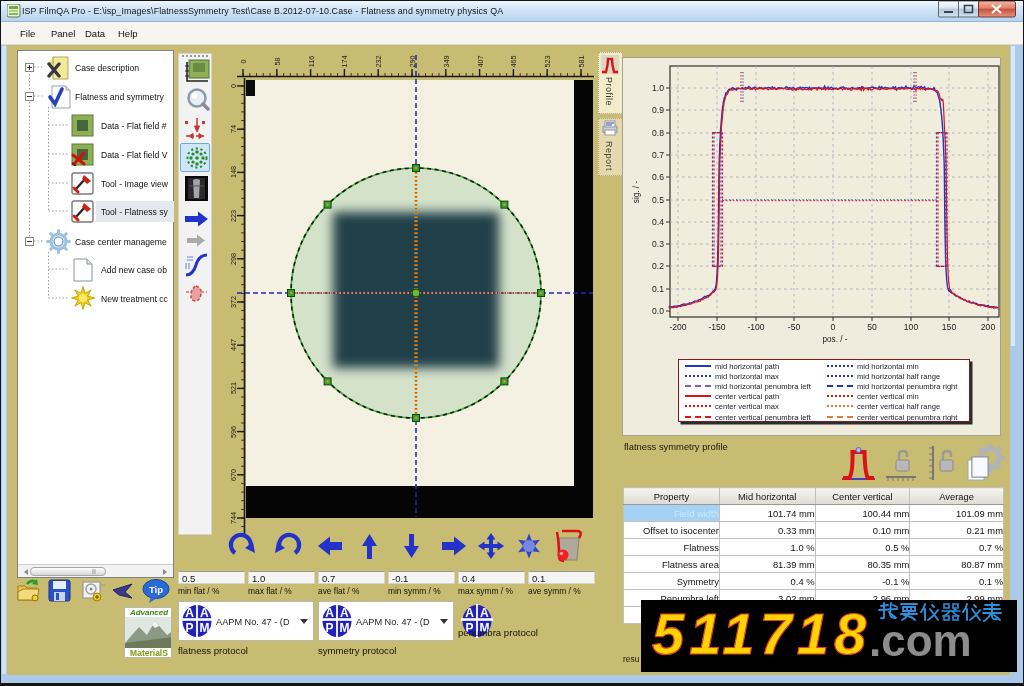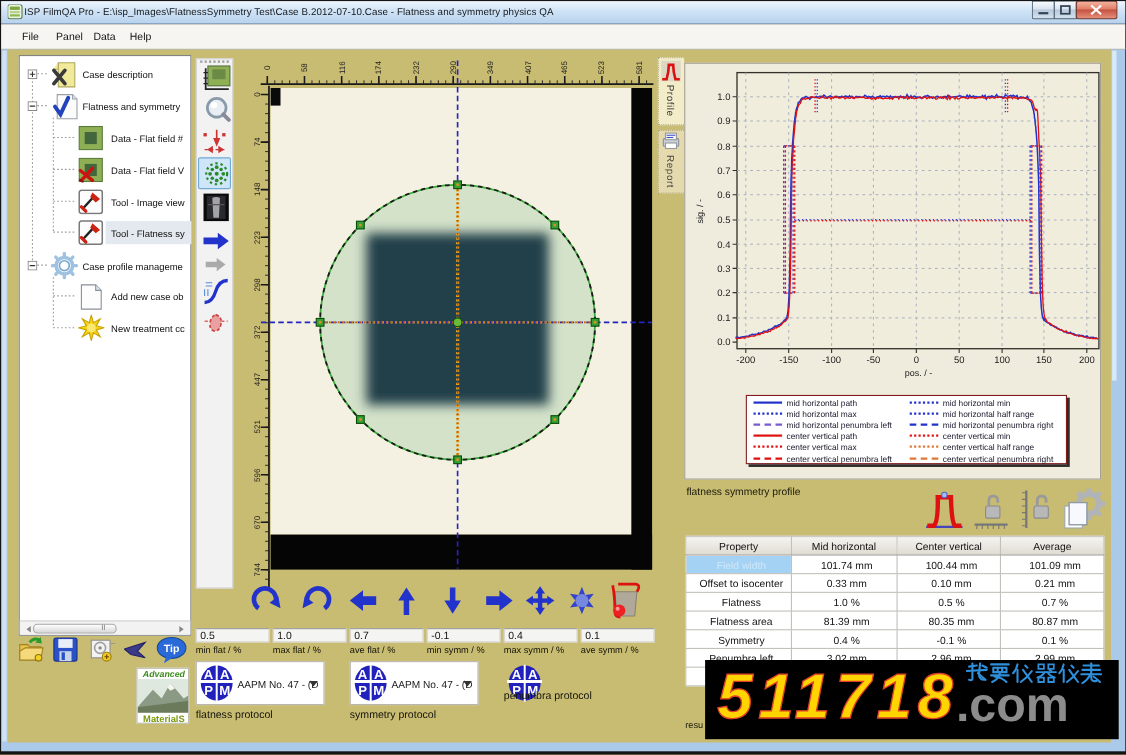--- a/index.html
+++ b/index.html
@@ -8,29 +8,29 @@
 .ttxt{left:22px;top:6px;font-size:8.9px;color:#15171a;letter-spacing:.1px;white-space:nowrap}
 .menubar{left:1px;top:22px;width:1022px;height:23px;background:#f6f5f2;border-bottom:1px solid #dbd9d2}
 .menubar span{position:absolute;top:6px;font-size:9.5px;color:#111}
 .blueframe{left:1px;top:45px;width:1022px;height:638px;background:#abc9e8}
 .tan{left:7px;top:45px;width:1003px;height:630px;background:#c8bb72}
 .panel{background:#fff;border:1px solid #808284}
 .treetxt{position:absolute;font-size:8.6px;color:#101010;white-space:nowrap}
 .rlbl{position:absolute;font-size:7.3px;color:#222;transform:rotate(-90deg);transform-origin:center}
 .fld{position:absolute;height:13px;width:67px;background:#f4f4f2;border:1px solid #d6d4ce;border-top:1px solid #9a9a94;font-size:9.5px;color:#111;padding:1px 0 0 3px}
 .flbl{position:absolute;font-size:8.4px;color:#14140a;white-space:nowrap}
-.ddl{position:absolute;width:117px;height:40px;background:#fff;border:1px solid #b8b6ae}
+.ddl{position:absolute;width:136px;height:40px;background:#fff;border:1px solid #b8b6ae}
 .ddt{position:absolute;left:37px;top:15px;font-size:9.2px;color:#222;white-space:nowrap}
 .dar{position:absolute;right:5px;top:17px;width:0;height:0;border:4px solid transparent;border-top:5px solid #333}
 .dlbl{position:absolute;font-size:9.6px;color:#14140a;white-space:nowrap}
 .leg{left:678px;top:359px;width:292px;height:63px;background:#fff;border:1px solid #7f1d1d;box-shadow:2.5px 2.5px 0 rgba(10,10,10,.85);font-size:7.6px;color:#223}
 .leg .r{position:absolute;height:10px;line-height:10px;white-space:nowrap}
 .ls{display:inline-block;width:26px;height:0;vertical-align:2px;margin-right:4px}
 table.pt{position:absolute;left:623px;top:487px;width:381px;border-collapse:collapse;background:#fff;font-size:9.4px;color:#111}
-table.pt td,table.pt th{border:1px solid #c2c0ba;height:17px;padding:0 0 0 5px;text-align:center;font-weight:normal;white-space:nowrap;overflow:hidden}
+table.pt td,table.pt th{border:1px solid #c2c0ba;height:17px;padding:0 0 0 5px;text-align:right;font-weight:normal;white-space:nowrap;overflow:hidden}
 table.pt th{background:linear-gradient(#f5f4f0,#dedbd2);text-align:center;padding:0;border-bottom:1px solid #9a988f}
 table.pt{border:1px solid #8a8880}
 .tab{position:absolute;left:598px;width:24px;background:#ede5bd;border:1px dotted #b0a87e;border-right:none}
 .vtext{position:absolute;font-size:9px;color:#333;writing-mode:vertical-rl;letter-spacing:.5px}
 </style></head><body>
 <div id="root">
 
 <div class="ab titlebar"></div>
 <svg class="ab" style="left:7px;top:4px" width="14" height="14" viewBox="0 0 14 14">
 <rect x="0" y="0" width="13" height="13" rx="2" fill="#e9f2e0" stroke="#5a7a4a"></rect>
@@ -155,21 +155,21 @@
         <line x1="12.5" y1="20.5" x2="12.5" y2="23.5"></line>
 <line x1="1.5" y1="12.5" x2="4.5" y2="12.5"></line>
         <line x1="20.5" y1="12.5" x2="23.5" y2="12.5"></line>
 <line x1="4.7" y1="4.7" x2="6.8" y2="6.8"></line>
         <line x1="18.2" y1="18.2" x2="20.3" y2="20.3"></line>
 <line x1="4.7" y1="20.3" x2="6.8" y2="18.2"></line>
         <line x1="18.2" y1="6.8" x2="20.3" y2="4.7"></line>
       </g>
 <circle cx="12.5" cy="12.5" r="4.5" fill="#fff" stroke="#7aaad0" stroke-width="1.5"></circle>
     </svg>
-<div class="treetxt" style="left:75px;top:237px">Case profile manageme</div>
+<div class="treetxt" style="left:75px;top:237px">Case center manageme</div>
 <svg class="ab" style="left:72px;top:258px" width="22" height="24" viewBox="0 0 22 24">
 <path d="M2 1 L15 1 L20 6 L20 23 L2 23 Z" fill="#fdfdfd" stroke="#8a9098"></path>
 <path d="M15 1 L15 6 L20 6" fill="#dde6ee" stroke="#8a9098"></path>
     </svg>
 <div class="treetxt" style="left:101px;top:265px">Add new case ob</div>
 <svg class="ab" style="left:71px;top:286px" width="24" height="24" viewBox="0 0 24 24">
 <polygon points="12.0,0.5 13.9,7.4 20.1,3.9 16.6,10.1 23.5,12.0 16.6,13.9 20.1,20.1 13.9,16.6 12.0,23.5 10.1,16.6 3.9,20.1 7.4,13.9 0.5,12.0 7.4,10.1 3.9,3.9 10.1,7.4" fill="#f4d21a" stroke="#c8a400"></polygon>
       <circle cx="12" cy="12" r="4" fill="#fbe870"></circle>
     </svg>
 <div class="treetxt" style="left:101px;top:294px">New treatment cc</div>

